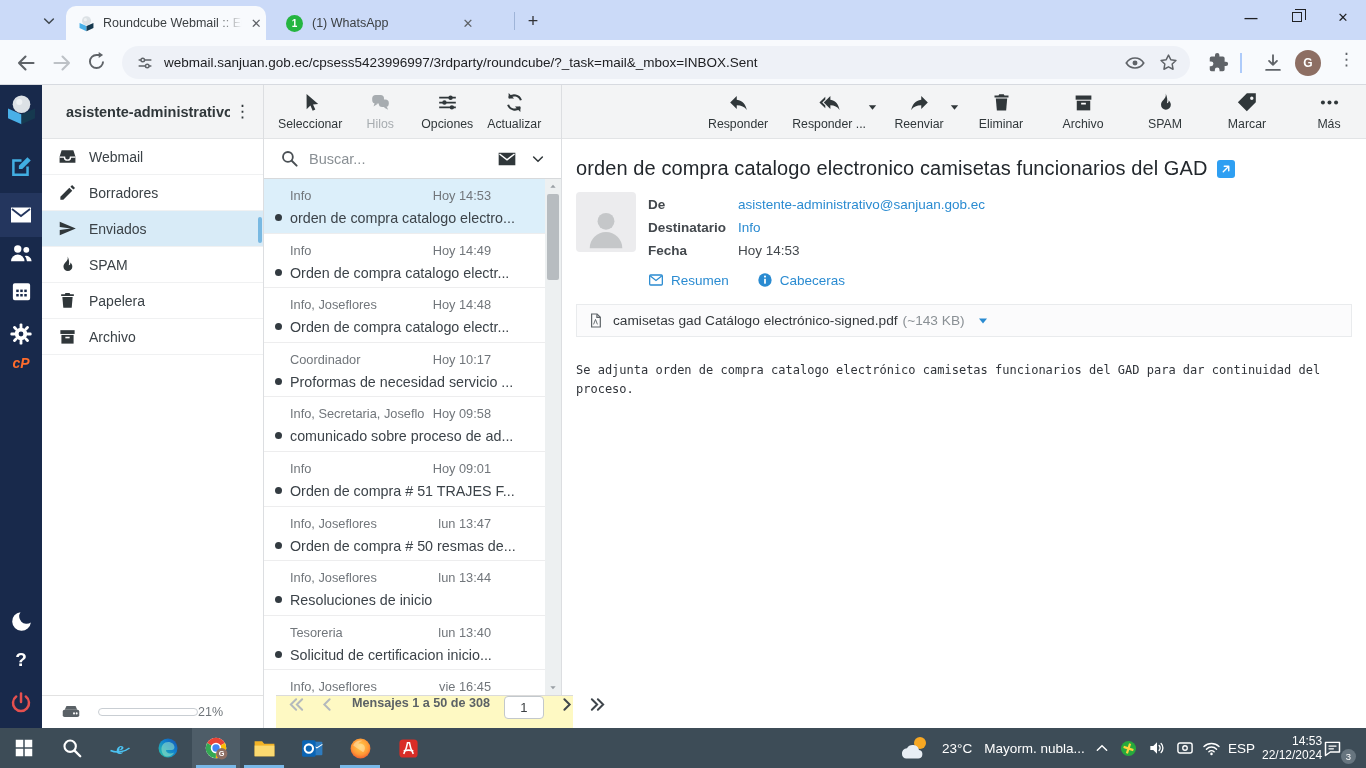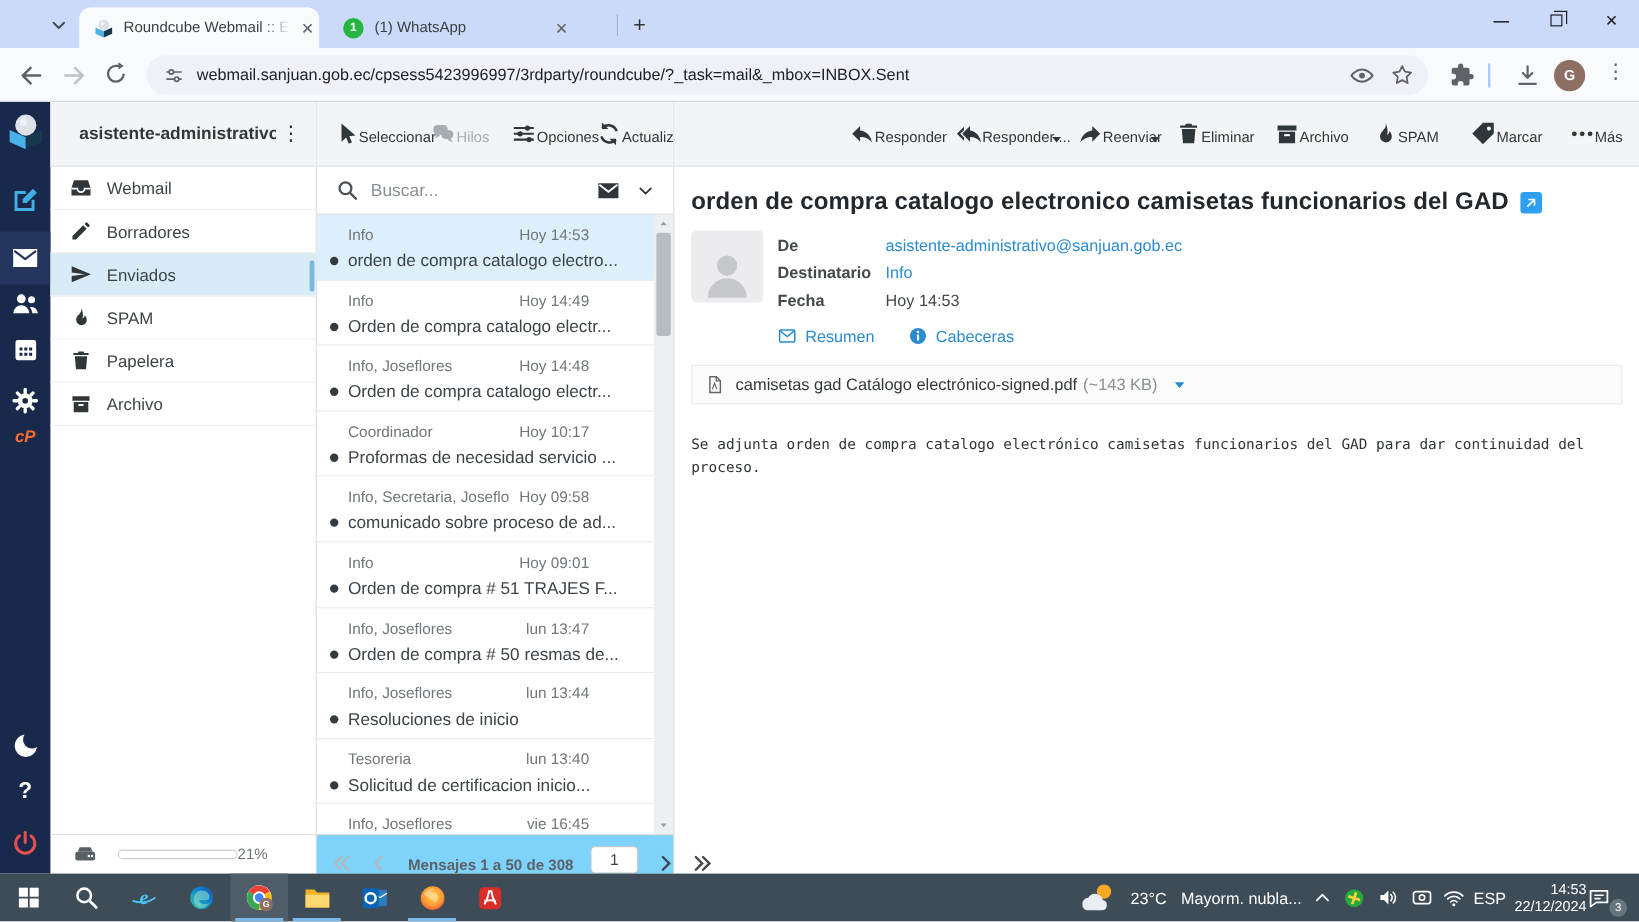--- a/index.html
+++ b/index.html
@@ -52,21 +52,21 @@
 .folder-row.sel{background:#d8ebf7}
 .fscroll{position:absolute;right:1px;top:132px;width:4px;height:26px;background:#79b9e2;border-radius:2px}
 .ffoot{position:absolute;left:0;bottom:0;width:100%;height:33px;border-top:1px solid #e2e2e2;display:flex;align-items:center}
 .ffoot .ic{width:22px;height:22px;color:#5a6166;margin-left:18px}
 .qbar{width:100px;height:8px;border:1px solid #c9ced3;border-radius:4px;background:#fff;margin-left:16px;overflow:hidden}
 .qfill{width:21%;height:100%;background:#5aade0}
 .qtxt{color:#6f757a;font-size:12.5px}
 
 .listcol{position:relative;width:298px;border-right:1px solid #dcdee1;flex:none}
 .ltoolbar{display:flex;align-items:center;height:54px;padding-left:14px;gap:9px}
-.tbtn{display:flex;align-items:center;color:#30373a;min-width:58px}
+.tbtn{display:flex;flex-direction:column;align-items:center;color:#30373a;min-width:58px}
 .tbtn .ic{width:21px;height:21px}
 .tbtn .tl{font-size:12.3px;margin-top:4px;white-space:nowrap}
 .tbtn.disabled{color:#a7acb0}
 .tbtn.car{position:relative}
 .tbtn.car .caret{position:absolute;right:-12px;top:10px;width:11px;height:11px;color:#30373a}
 .searchrow{position:relative;height:40px;border-bottom:1px solid #d7d9db;display:flex;align-items:center}
 .searchrow .ic.mag{width:19px;height:19px;color:#494f54;margin-left:16px}
 .searchrow input{border:none;outline:none;background:transparent;font-size:14.5px;color:#444;margin-left:10px;width:170px;font-family:"Liberation Sans",sans-serif}
 .searchrow input::placeholder{color:#8a9095}
 .searchrow .env{position:absolute;right:44px;top:10px;width:20px;height:20px;color:#30373a;--env:#fff}
@@ -76,33 +76,33 @@
 .mrow.sel{background:#dceffa}
 .mrow .l1{display:flex;font-size:12.8px;color:#71767b}
 .mrow .sndr{flex:1;white-space:nowrap;overflow:hidden}
 .mrow .dt{margin-left:8px;white-space:nowrap}
 .mrow .dot{position:absolute;left:11px;top:35px;width:7px;height:7px;border-radius:50%;background:#333b41}
 .mrow .subj{margin-top:7px;font-size:14.3px;color:#3c4349;white-space:nowrap;overflow:hidden;width:226px}
 .lscroll{position:absolute;right:0;top:94px;width:16px;bottom:33px;background:#edf0f1}
 .lscroll .up,.lscroll .dn{position:absolute;left:3px;width:10px;height:8px;color:#9aa0a5}
 .lscroll .up{top:3px}.lscroll .dn{bottom:3px}
 .lthumb{position:absolute;left:2px;top:15px;width:12px;height:86px;background:#b7bcc0;border-radius:2px}
-.pager{position:absolute;left:0;bottom:0;width:100%;height:33px;background:#7dd3fc;border-top:1px solid #dbdbdb;display:flex;align-items:flex-end}
+.pager{position:absolute;left:12px;bottom:0;width:100%;height:33px;background:#fef9c3;border-top:1px solid #dbdbdb;display:flex;align-items:flex-start}
 .pager .pic{width:17px;height:17px}
 .pager .gray{color:#b4b9bd}
 .pager .dark{color:#3f464c}
 .pager .info{font-size:12.6px;font-weight:bold;color:#5c6266;margin:0 14px 0 16px;white-space:nowrap}
 .pager input{width:40px;height:23px;border:1px solid #c3c8cc;border-radius:4px;text-align:center;font-size:13px;color:#3c4043;margin-right:14px;font-family:"Liberation Sans",sans-serif}
 .pager .pic.m1{margin-left:12px}.pager .pic.m2{margin-left:14px}
 
 .mailcol{position:relative;flex:1;min-width:0}
 .mtoolbar{display:flex;align-items:center;height:54px;padding-left:146px;gap:24px}
 .mailbody{position:absolute;left:0;top:54px;right:0;bottom:0;overflow:hidden;padding:6px 14px 0 14px}
 .subjline{display:flex;align-items:center;margin-top:12px}
-.subjline h1{font-size:20px;font-weight:bold;color:#23282d;letter-spacing:.1px;white-space:nowrap}
+.subjline h1{font-size:20px;font-weight:normal;color:#23282d;letter-spacing:.1px;white-space:nowrap}
 .extbox{width:18px;height:18px;background:#2e9ff2;border-radius:3px;margin-left:10px;display:flex;align-items:center;justify-content:center;color:#fff}
 .hdrblock{display:flex;margin-top:12px}
 .avatar{width:60px;height:60px;background:#ececee;border-radius:4px;display:flex;align-items:flex-end;justify-content:center;overflow:hidden;color:#c5c7c9}
 .hrows{margin-left:12px;padding-top:1px}
 .hrow{display:flex;line-height:23px;font-size:13.5px}
 .hrow .hl{width:90px;font-weight:bold;color:#43484d}
 .hrow .hv{color:#43484d}
 .hrow .hv.link{color:#2a8bd1}
 .actrow{display:flex;align-items:center;gap:28px;margin:10px 0 0 72px}
 .actlink{display:flex;align-items:center;color:#2a8bd1;font-size:13.5px}

